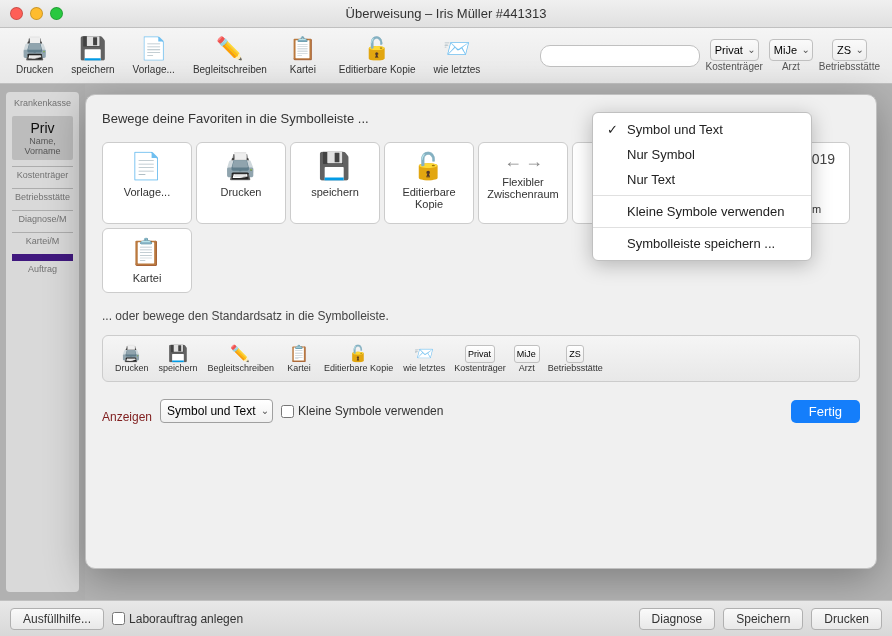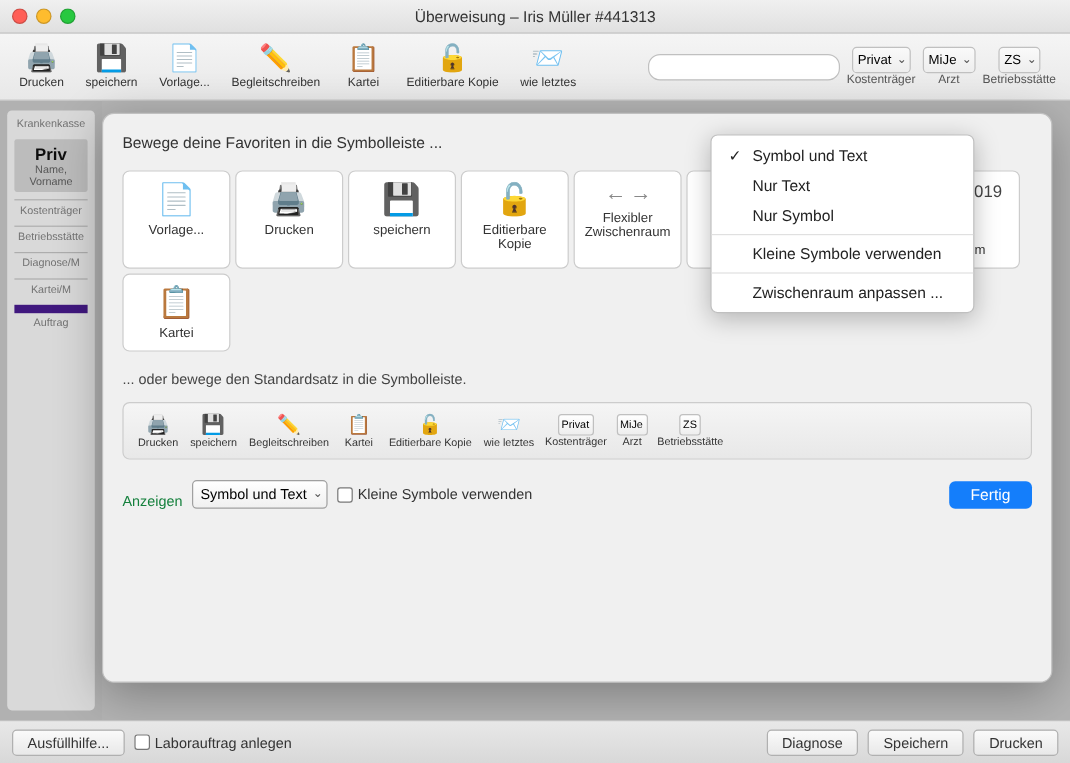--- a/index.html
+++ b/index.html
@@ -195,21 +195,21 @@
       flex-direction: column;
       align-items: center;
     }
 
     
     .modal-footer {
       display: flex;
       align-items: center;
       gap: 8px;
     }
-    .modal-footer-label { font-size: 12px; color: #15803d; margin-top: 12px; }
+    .modal-footer-label { font-size: 12px; color: #7f1d1d; margin-top: 12px; }
     .anzeigen-select {
       height: 24px;
       border: 1px solid #a0a0a0;
       border-radius: 4px;
       background: linear-gradient(to bottom, #fff, #f0f0f0);
       font-size: 12px;
       padding: 0 16px 0 6px;
       appearance: none;
       -webkit-appearance: none;
     }
@@ -391,21 +391,21 @@
 
 <div class="main-area">
 
   <div class="bg-document">
     <div class="left-sidebar">
       <div class="left-sidebar-inner">
         <div class="sidebar-section">
           <div class="sidebar-label">Krankenkasse</div>
         </div>
         <div class="sidebar-section" style="background:#ddd;padding:4px;border-radius:2px;margin-bottom:6px">
-          <div style="font-size:14px;font-weight:bold;color:#111">Priv</div>
+          <div style="font-size:14px;font-weight:normal;color:#111">Priv</div>
           <div style="font-size:9px;color:#666">Name, Vorname</div>
         </div>
         <div class="sidebar-section">
           <div style="font-size:9px;color:#888;border-top:1px solid #ccc;padding-top:3px">Kostenträger</div>
         </div>
         <div class="sidebar-section">
           <div style="font-size:9px;color:#888;border-top:1px solid #ccc;padding-top:3px">Betriebsstätte</div>
         </div>
         <div class="sidebar-section">
           <div style="font-size:9px;color:#888;border-top:1px solid #ccc;padding-top:3px">Diagnose/M</div>
@@ -538,35 +538,35 @@
     </div>
   </div>
 
   <div class="dropdown-menu">
     <div class="dropdown-item active">
       <span class="checkmark">✓</span>
       <span>Symbol und Text</span>
     </div>
     <div class="dropdown-item">
       <span class="checkmark"> </span>
-      <span>Nur Text</span>
+      <span>Nur Symbol</span>
     </div>
     <div class="dropdown-item">
       <span class="checkmark"> </span>
-      <span>Nur Symbol</span>
+      <span>Nur Text</span>
     </div>
     <div class="dropdown-separator"></div>
     <div class="dropdown-item">
       <span class="checkmark"> </span>
       <span>Kleine Symbole verwenden</span>
     </div>
     <div class="dropdown-separator"></div>
     <div class="dropdown-item">
       <span class="checkmark"> </span>
-      <span>Zwischenraum anpassen ...</span>
+      <span>Symbolleiste speichern ...</span>
     </div>
   </div>
 </div>
 
 <div class="statusbar">
   <button class="status-btn">Ausfüllhilfe...</button>
   <label class="checkbox-label">
     <input type="checkbox" style="">
     <span>Laborauftrag anlegen</span>
   </label>

